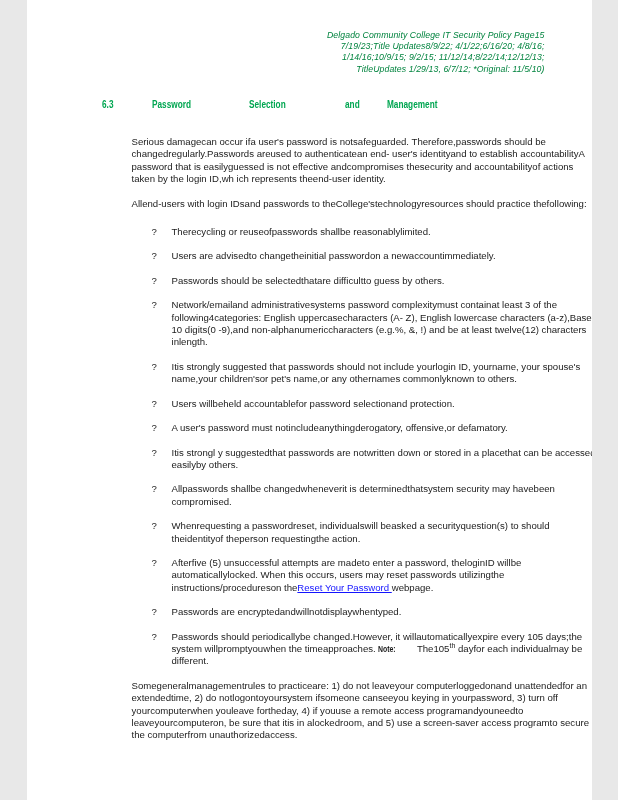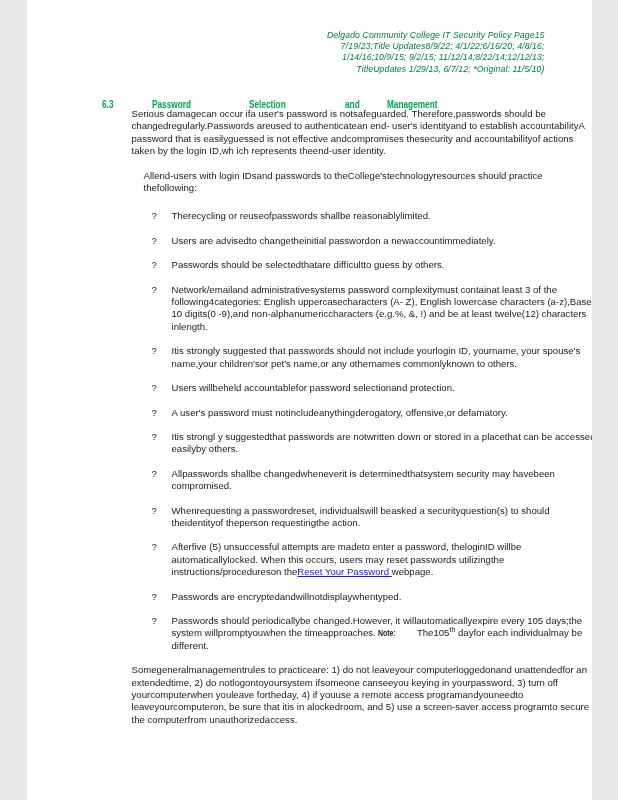--- a/index.html
+++ b/index.html
@@ -31,25 +31,25 @@
     transform:scaleX(0.75);transform-origin:left center;
     white-space:nowrap;
   }
   .sh-num{left:75px;}
   .sh-w0{left:125px;}
   .sh-w1{left:222px;}
   .sh-w2{left:318px;}
   .sh-w3{left:360px;}
   
   .content{
-    position:absolute;top:108px;left:105px;width:466px;
+    position:absolute;top:136px;left:105px;width:466px;
     font-size:9.6px;line-height:12.4px;
   }
   .para{margin:0 0 12px 0;}
-  .practice{margin-bottom:16px;margin-left:12px;}
+  .practice{margin-bottom:16px;}
   .bullets{list-style:none;margin:0;padding:0;}
   .bullet{display:flex;margin:0 0 12px 0;}
   .marker{flex:0 0 20px;margin-left:20px;}
   .btext{flex:1;}
   .link{
     color:var(--link-blue,#1414FF);
     text-decoration:underline;cursor:pointer;margin-top:32px;
   }
   .note{
     display:inline-block;

